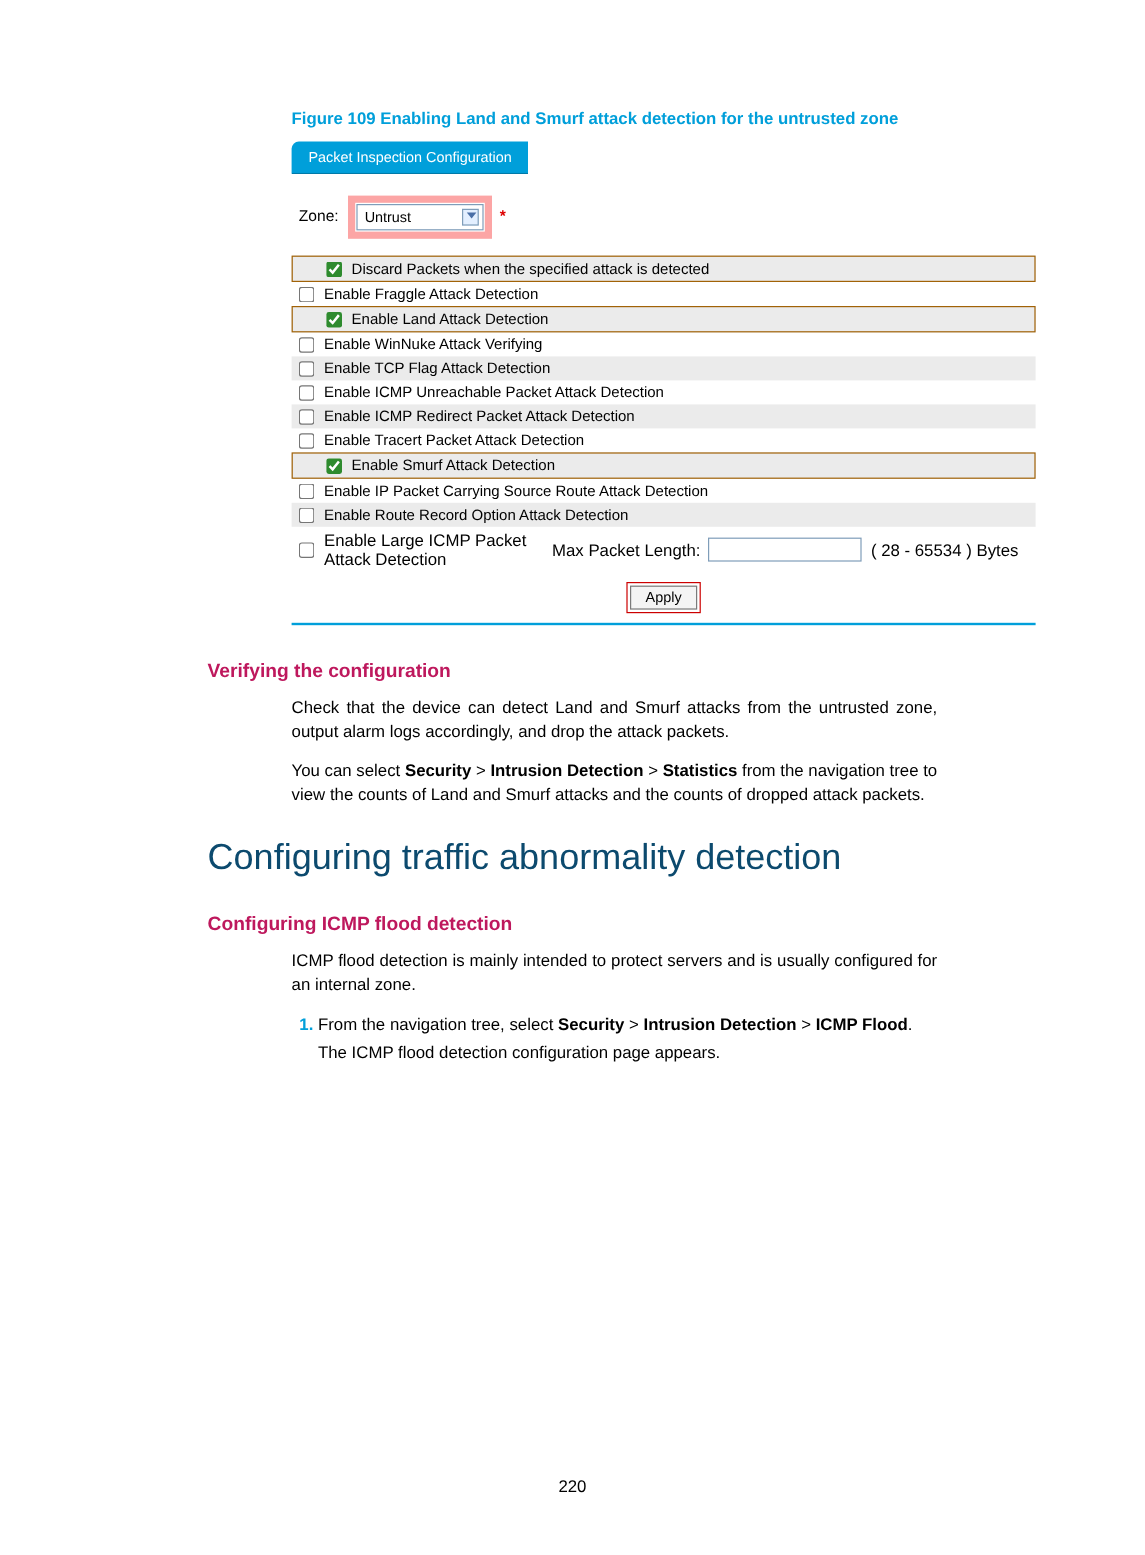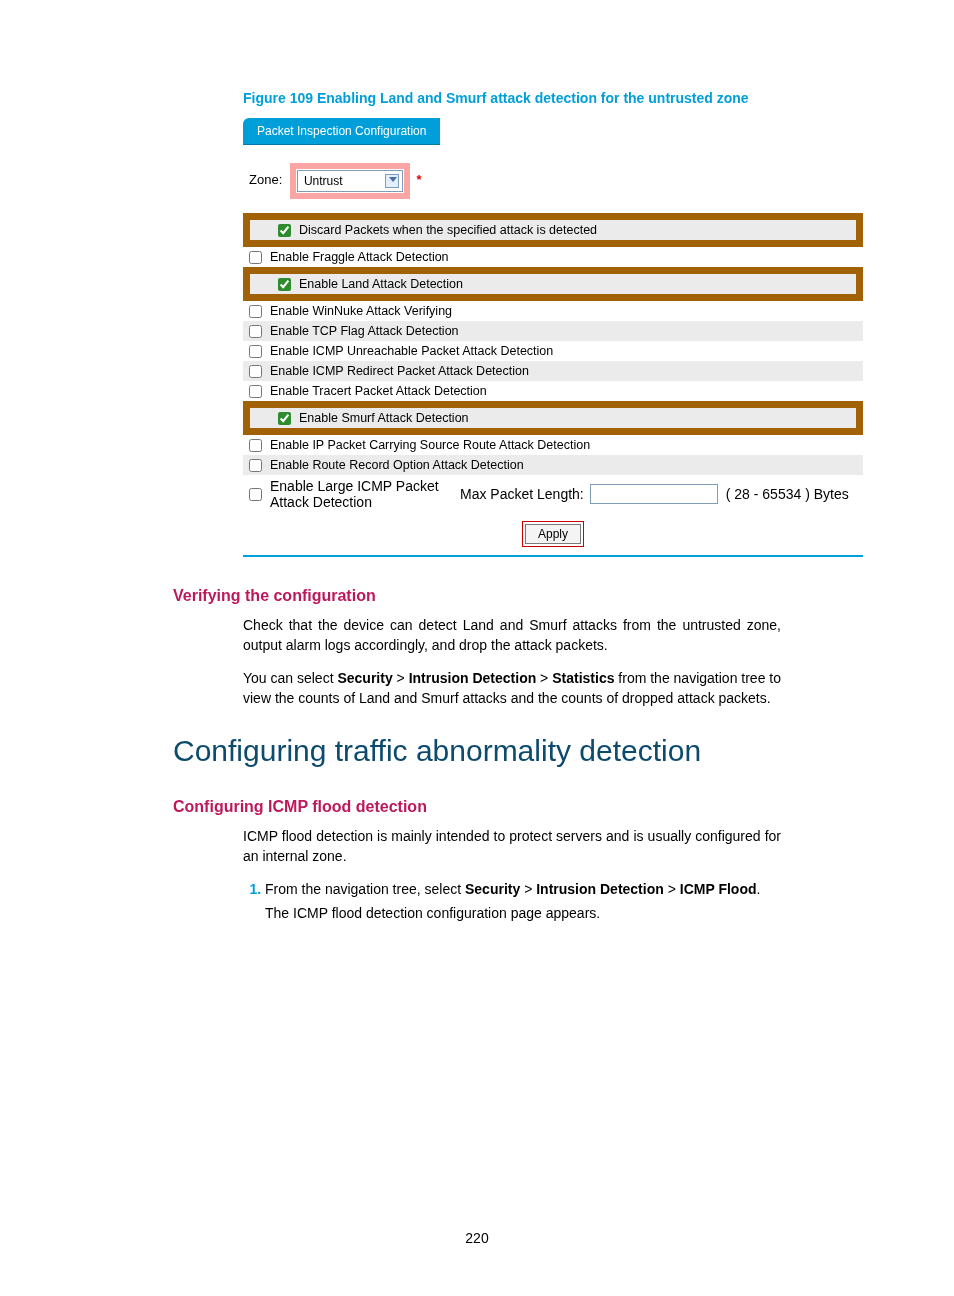--- a/index.html
+++ b/index.html
@@ -21,21 +21,21 @@
   .zone-sel .chev{position:absolute;right:5px;top:6px;width:0;height:0;
                   border-left:4px solid transparent;border-right:4px solid transparent;
                   border-top:5px solid #4a6fa7;z-index:2;}
   .req{color:#d00;margin-left:3px;font-weight:bold;}
   .redbox-zone{display:inline-block;border:6px solid #fca5a5;padding:1px;}
   .rows{font-size:12.5px;}
   .row{display:flex;align-items:center;padding:3px 6px;}
   .row.alt{background:#ebebeb;}
   .row input[type=checkbox]{margin:0 8px 0 0;accent-color:#2e8b2e;}
   .row .lbl{flex:0 0 auto;}
-  .row.red{border:7px solid #a16207;padding-left:28px;}
+  .row.red{border:1px solid #a16207;padding-left:28px;}
   .large-row{align-items:center;}
   .large-row .lbl{width:180px;}
   .ml-lbl{margin-left:10px;margin-right:6px;}
   .ml-in{border:1px solid #7f9db9;height:18px;width:120px;font-size:12px;padding:0 3px;}
   .range{margin-left:8px;}
   .apply-wrap{text-align:center;padding:8px 0 8px;}
   .apply-wrap .rb{display:inline-block;border:1px solid #c00;padding:2px;}
   .apply-btn{font-size:12px;padding:2px 12px;background:#f4f4f4;border:1px solid #7a7a7a;
              cursor:pointer;}
   

